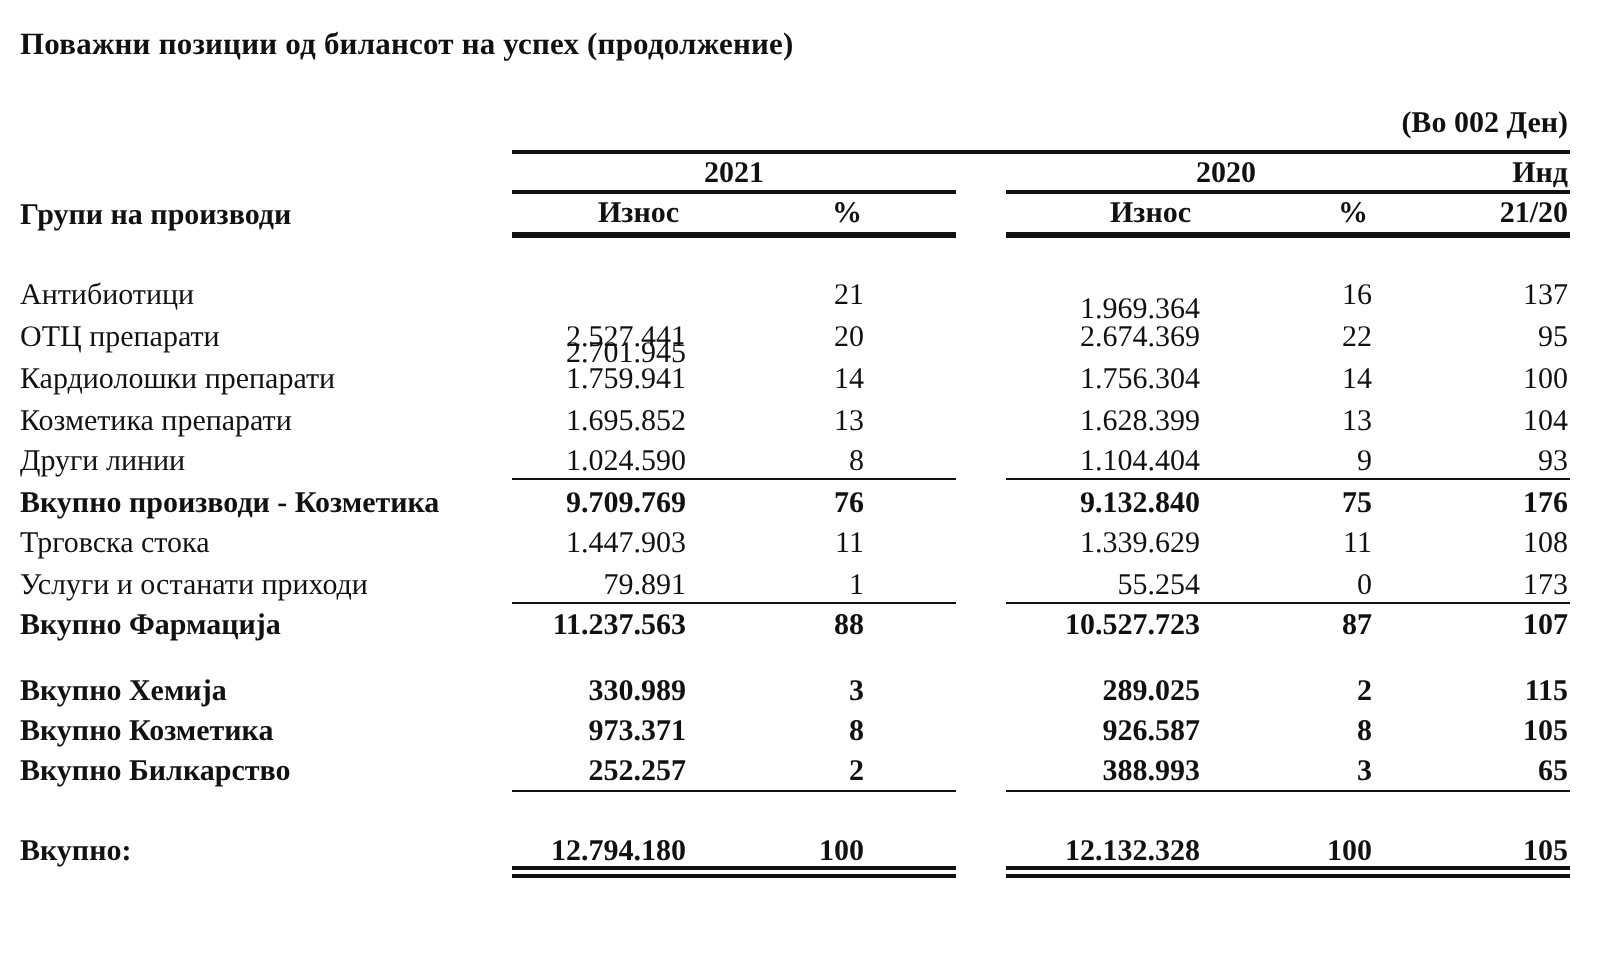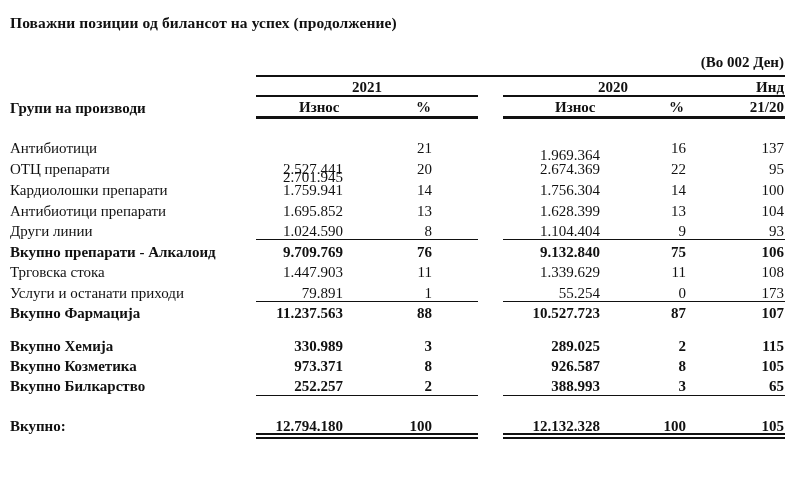--- a/index.html
+++ b/index.html
@@ -94,42 +94,42 @@
     </div>
     <div>
       <div class="cell col-label" style="top: 181px;">Кардиолошки препарати</div>
       <div class="cell col-a21 r" style="top: 181px;">1.759.941</div>
       <div class="cell col-p21 r" style="top: 181px;">14</div>
       <div class="cell col-a20 r" style="top: 181px;">1.756.304</div>
       <div class="cell col-p20 r" style="top: 181px;">14</div>
       <div class="cell col-ind r" style="top: 181px;">100</div>
     </div>
     <div>
-      <div class="cell col-label" style="top: 202px;">Антибиотици препарати</div>
+      <div class="cell col-label" style="top: 202px;">Козметика препарати</div>
       <div class="cell col-a21 r" style="top: 202px;">1.695.852</div>
       <div class="cell col-p21 r" style="top: 202px;">13</div>
       <div class="cell col-a20 r" style="top: 202px;">1.628.399</div>
       <div class="cell col-p20 r" style="top: 202px;">13</div>
       <div class="cell col-ind r" style="top: 202px;">104</div>
     </div>
     <div>
       <div class="cell col-label" style="top: 222px;">Други линии</div>
       <div class="cell col-a21 r" style="top: 222px; margin-left: 28px;">1.024.590</div>
       <div class="cell col-p21 r" style="top: 222px;">8</div>
       <div class="cell col-a20 r" style="top: 222px;">1.104.404</div>
       <div class="cell col-p20 r" style="top: 222px;">9</div>
       <div class="cell col-ind r" style="top: 222px;">93</div>
     </div>
     <div>
-      <div class="cell col-label b" style="top: 243px;">Вкупно препарати - Алкалоид</div>
+      <div class="cell col-label b" style="top: 243px;">Вкупно производи - Козметика</div>
       <div class="cell col-a21 r b" style="top: 243px;">9.709.769</div>
       <div class="cell col-p21 r b" style="top: 243px;">76</div>
       <div class="cell col-a20 r b" style="top: 243px;">9.132.840</div>
       <div class="cell col-p20 r b" style="top: 243px;">75</div>
-      <div class="cell col-ind r b" style="top: 243px;">106</div>
+      <div class="cell col-ind r b" style="top: 243px;">176</div>
     </div>
     <div>
       <div class="cell col-label" style="top: 263px;">Трговска стока</div>
       <div class="cell col-a21 r" style="top: 263px;">1.447.903</div>
       <div class="cell col-p21 r" style="top: 263px;">11</div>
       <div class="cell col-a20 r" style="top: 263px;">1.339.629</div>
       <div class="cell col-p20 r" style="top: 263px;">11</div>
       <div class="cell col-ind r" style="top: 263px;">108</div>
     </div>
     <div>

